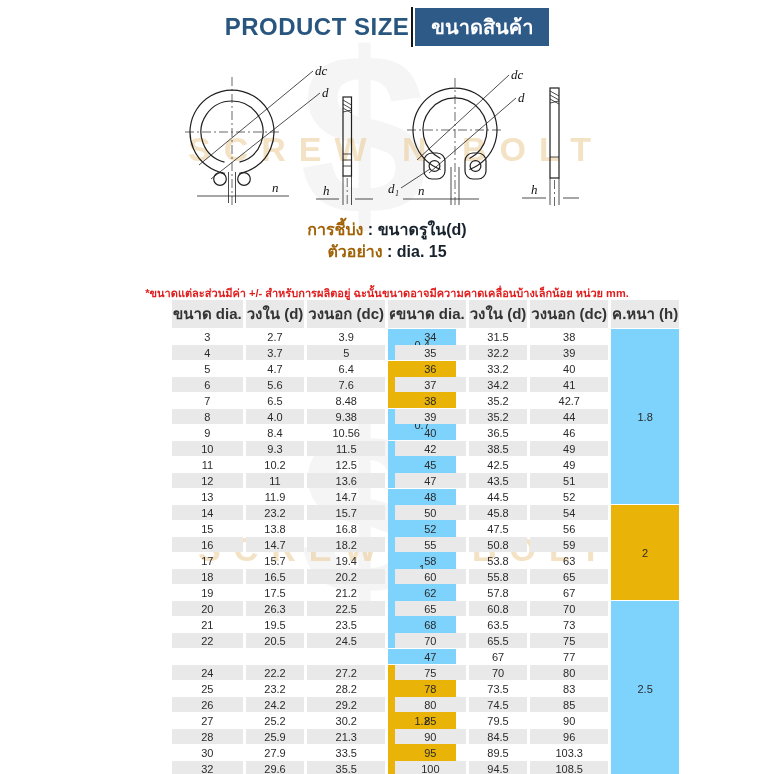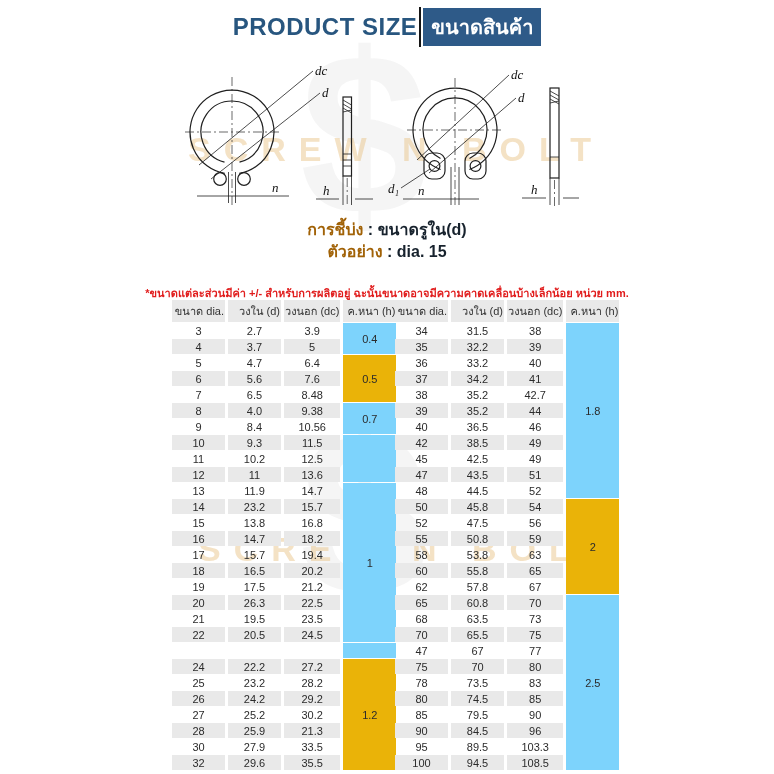--- a/index.html
+++ b/index.html
@@ -4,42 +4,42 @@
 <style>
   html,body{margin:0;padding:0}
   body{
     width:774px;height:774px;position:relative;overflow:hidden;background:#fff;
     font-family:"Liberation Sans","DejaVu Sans",sans-serif;
   }
   
   .hdr{position:absolute;top:7px;left:0;width:100%;display:flex;justify-content:center;align-items:center;gap:2px}
   .hdr .en{font-size:24px;font-weight:bold;color:#28567f;letter-spacing:.5px}
   .hdr .bar{width:2px;height:40px;background:#151515}
-  .hdr .thbox{background:#2e5a88;color:#fff;font-size:20px;font-weight:bold;padding:7px 8px;line-height:24px}
+  .hdr .thbox{background:#2e5a88;color:#fff;font-size:20px;font-weight:bold;padding:7px 16px;line-height:24px}
   
   .wm{position:absolute;color:rgba(233,198,140,.5);font-weight:bold;font-size:34px;letter-spacing:13px;white-space:nowrap;pointer-events:none}
   .wm.w1{left:188px;top:130px}
   .wm.w2{left:198px;top:530px}
   .swirl{position:absolute;color:rgba(60,60,60,.05);font-size:230px;font-weight:bold;pointer-events:none;line-height:1}
   .s1{left:300px;top:20px}.s2{left:300px;top:400px}
   
   svg.diag{position:absolute;left:167px;top:55px}
   .ln{stroke:#1f1f1f;stroke-width:1.2;fill:none}
   .thin{stroke:#1f1f1f;stroke-width:.8;fill:none}
   .cl{stroke:#2a2a2a;stroke-width:.7;fill:none;stroke-dasharray:9 3 2 3}
   .lbl{font-family:"Liberation Serif","DejaVu Serif",serif;font-style:italic;font-size:13px;fill:#101010}
   
   .info{position:absolute;top:219px;left:0;width:100%;text-align:center;font-size:16px;line-height:22px;color:#17222d;font-weight:bold}
   .info .lb{color:#a16207}
   .note{position:absolute;top:284px;left:0;width:100%;text-align:center;color:#e11c1c;font-size:11px;font-weight:bold}
   
   table.sz{position:absolute;top:299px;border-collapse:separate;border-spacing:3px 1px;font-size:11px;color:#2b2b2b;table-layout:fixed}
   #tblL{left:169px}
   #tblR{left:392px}
-  table.sz th{background:#e9e9e9;font-weight:normal;font-size:11px;color:#333;padding:2px 1px;white-space:nowrap;width:51px;height:13px;text-align:right}
+  table.sz th{background:#e9e9e9;font-weight:bold;font-size:15px;color:#333;padding:2px 1px;white-space:nowrap;width:51px;height:13px;text-align:center}
   table.sz td{width:51px;height:15px;text-align:center;padding:0;white-space:nowrap}
   tr.odd td:not(.hcell){background:#e9e9e9}
   td.hcell{background:#7dd3fc}
   td.hcell.grey{background:#eab308}
 </style>
 </head>
 <body>
 
 <div class="swirl s1">$</div>
 <div class="swirl s2">$</div>

